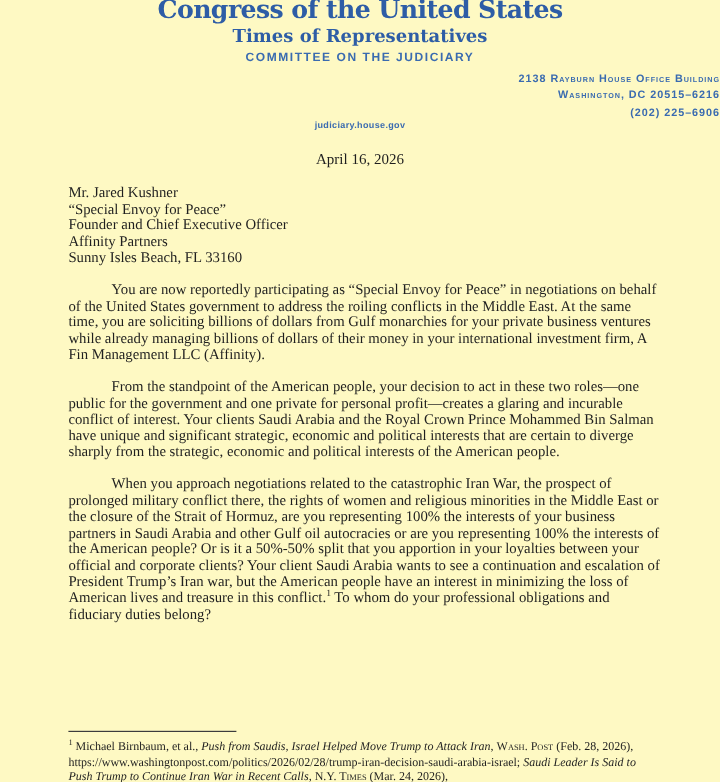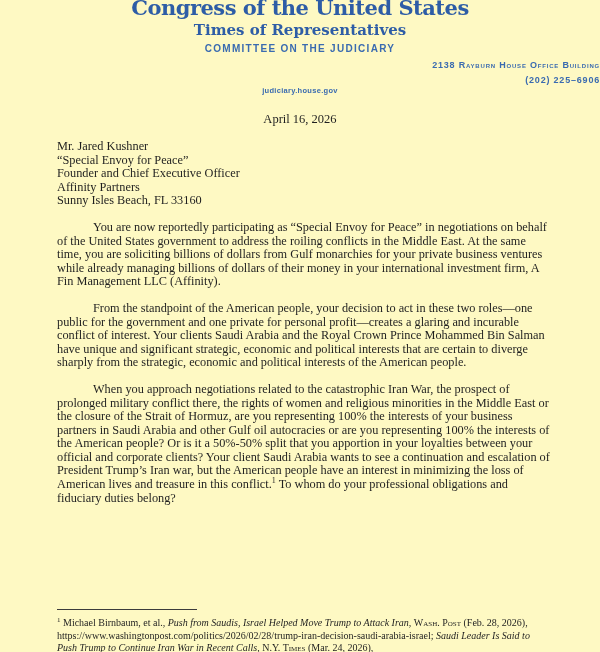--- a/index.html
+++ b/index.html
@@ -133,20 +133,21 @@
 </head>
 <body>
 
 <div class="page">
 
   <div class="letterhead">
     <div class="lh-congress">Congress of the United States</div>
     <div class="lh-house">Times of Representatives</div>
     <div class="lh-committee">COMMITTEE ON THE JUDICIARY</div>
     <div class="lh-small lh-building">2138 Rayburn House Office Building</div>
+    <div class="lh-small lh-city">Washington, DC 20515–6216</div>
     <div class="lh-small lh-phone">(202) 225–6906</div>
     <div class="lh-web">judiciary.house.gov</div>
   </div>
 
   <div class="date-line">April 16, 2026</div>
 
   <div class="recipient">
     <div>Mr. Jared Kushner</div>
     <div>“Special Envoy for Peace”</div>
     <div>Founder and Chief Executive Officer</div>

